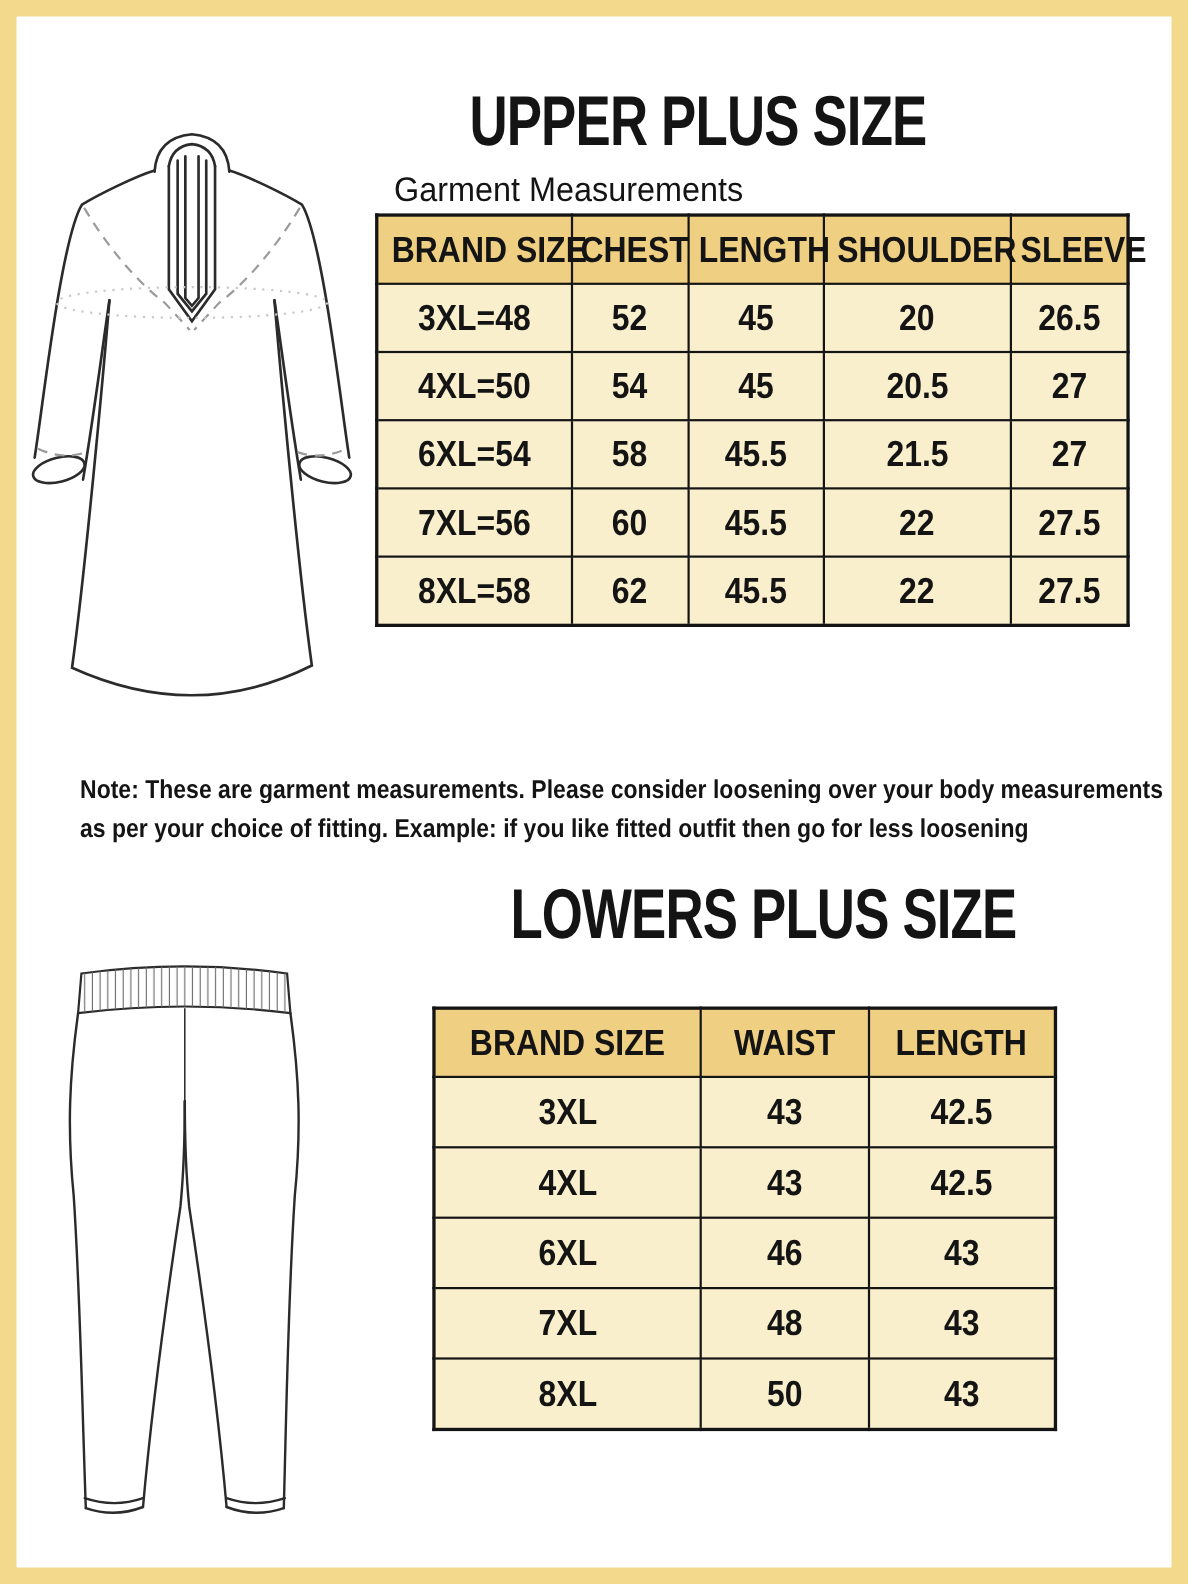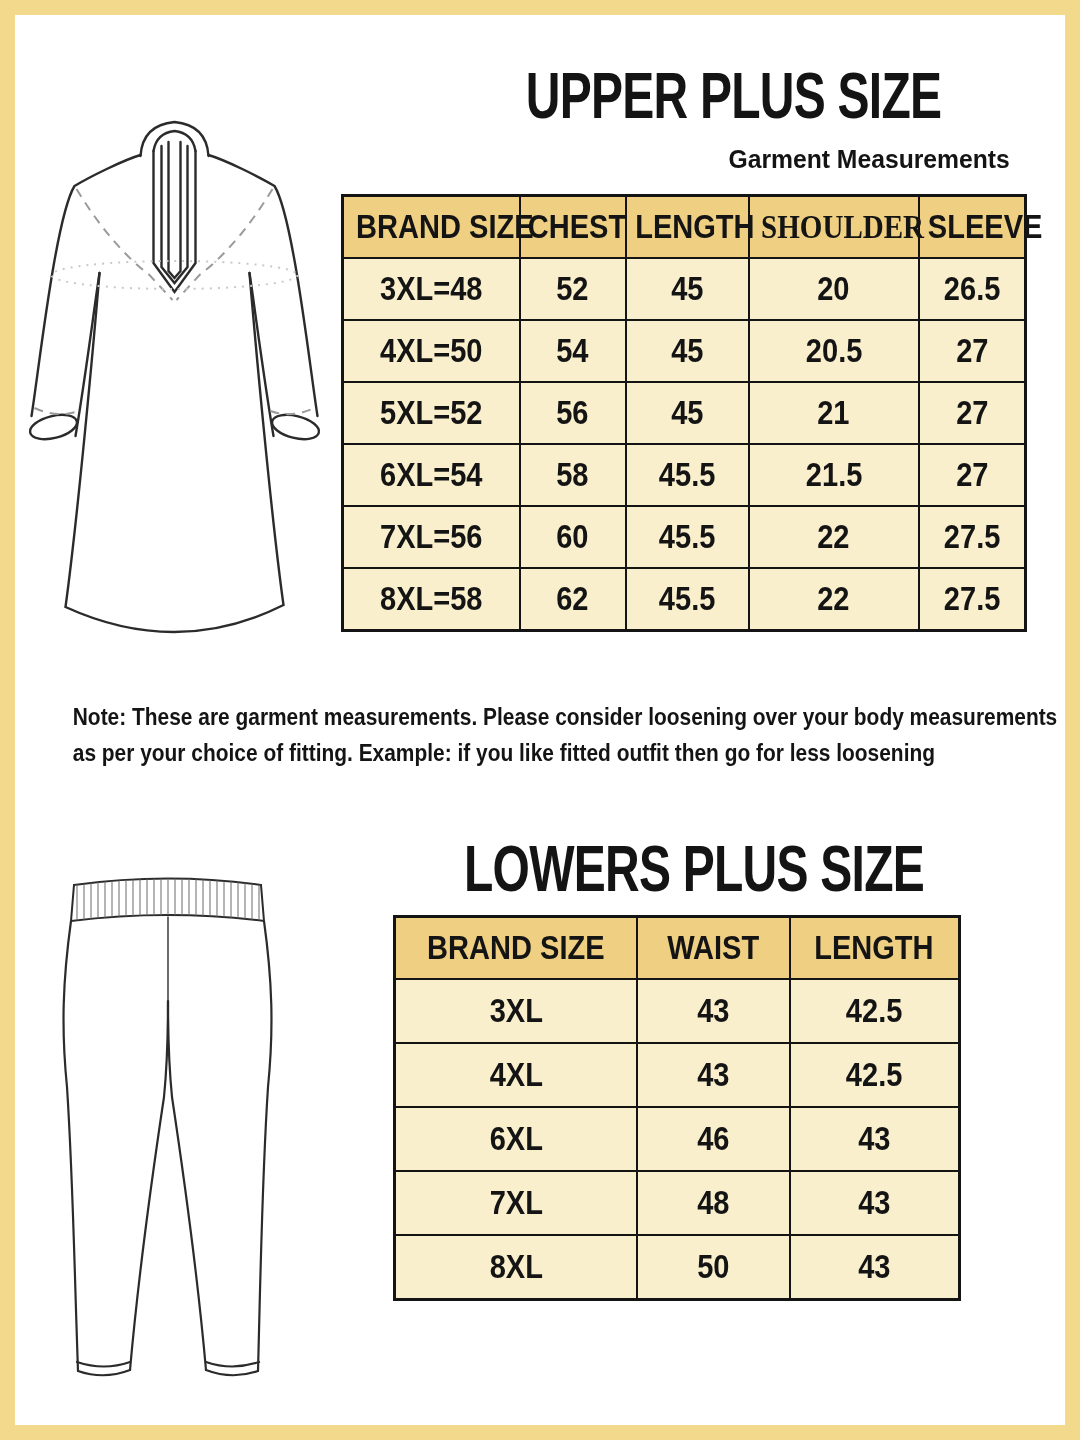--- a/index.html
+++ b/index.html
@@ -12,45 +12,45 @@
     font-family:"Liberation Sans", sans-serif;
     color:#141414;
     overflow:hidden;
   }
   
   .cond-title { display:block; transform:scaleX(0.75); transform-origin:center; white-space:nowrap; }
   .cond-sub   { display:block; transform:scaleX(0.95); transform-origin:center; white-space:nowrap; }
   .cond-line  { display:block; transform:scaleX(0.89); transform-origin:center; white-space:nowrap; }
   .cond       { display:inline-block; transform:scaleX(0.88); transform-origin:center; white-space:nowrap; }
 
-  .upper-head { position:absolute; left:326px; top:49px; width:686px; text-align:right; }
+  .upper-head { position:absolute; left:326px; top:63px; width:686px; text-align:left; }
   .upper-head h1 { margin:0; font-size:64px; line-height:64px; font-weight:bold; letter-spacing:-1px; }
-  .upper-head h2 { margin:15px 0 0 0; font-size:26px; line-height:32px; font-weight:bold; }
-
-  .lower-head { position:absolute; left:378px; top:822px; width:568px; }
+  .upper-head h2 { margin:15px 0 0 0; font-size:31px; line-height:32px; font-weight:normal; }
+
+  .lower-head { position:absolute; left:378px; top:784px; width:568px; }
   .lower-head h1 { margin:0; font-size:64px; line-height:64px; font-weight:bold; letter-spacing:-1px; }
 
   table.size-table {
     position:absolute;
     border-collapse:collapse;
     table-layout:fixed;
     border:3px solid var(--tborder, #141414);
   }
   .size-table th, .size-table td {
     border:2.5px solid var(--tborder, #141414);
     text-align:center; vertical-align:middle;
     font-weight:bold; padding:0;
   }
   .size-table th { background:var(--headbg, #efcf82); font-size:33px; height:60px; }
   .size-table td { background:var(--cellbg, #f9efcd); font-size:33px; }
 
   .t-upper { left:326px; top:179px; width:686px; }
   .t-upper td { height:60px; }
   .t-upper th:nth-child(1){width:26%;} .t-upper th:nth-child(2){width:15.5%;}
-  .t-upper th:nth-child(3){width:18%;} .t-upper th:nth-child(4){width:25%;font-family:Liberation Serif, serif;}
+  .t-upper th:nth-child(3){width:18%;} .t-upper th:nth-child(4){width:25%;}
   .t-upper th:nth-child(5){width:15.5%;}
 
   .t-lower { left:378px; top:900px; width:568px; }
   .t-lower td { height:62px; }
   .t-lower th:nth-child(1){width:43%;} .t-lower th:nth-child(2){width:27%;}
   .t-lower th:nth-child(3){width:30%;}
 
   .note { position:absolute; left:0; top:684px; width:100%; text-align:left;
           font-weight:bold; font-size:23.5px; line-height:36px; }
 
@@ -130,27 +130,20 @@
           <td><span class="cond">26.5</span></td>
         </tr>
         <tr>
           <td><span class="cond">4XL=50</span></td>
           <td><span class="cond">54</span></td>
           <td><span class="cond">45</span></td>
           <td><span class="cond">20.5</span></td>
           <td><span class="cond">27</span></td>
         </tr>
         <tr>
-          <td><span class="cond">5XL=52</span></td>
-          <td><span class="cond">56</span></td>
-          <td><span class="cond">45</span></td>
-          <td><span class="cond">21</span></td>
-          <td><span class="cond">27</span></td>
-        </tr>
-        <tr>
           <td><span class="cond">6XL=54</span></td>
           <td><span class="cond">58</span></td>
           <td><span class="cond">45.5</span></td>
           <td><span class="cond">21.5</span></td>
           <td><span class="cond">27</span></td>
         </tr>
         <tr>
           <td><span class="cond">7XL=56</span></td>
           <td><span class="cond">60</span></td>
           <td><span class="cond">45.5</span></td>

